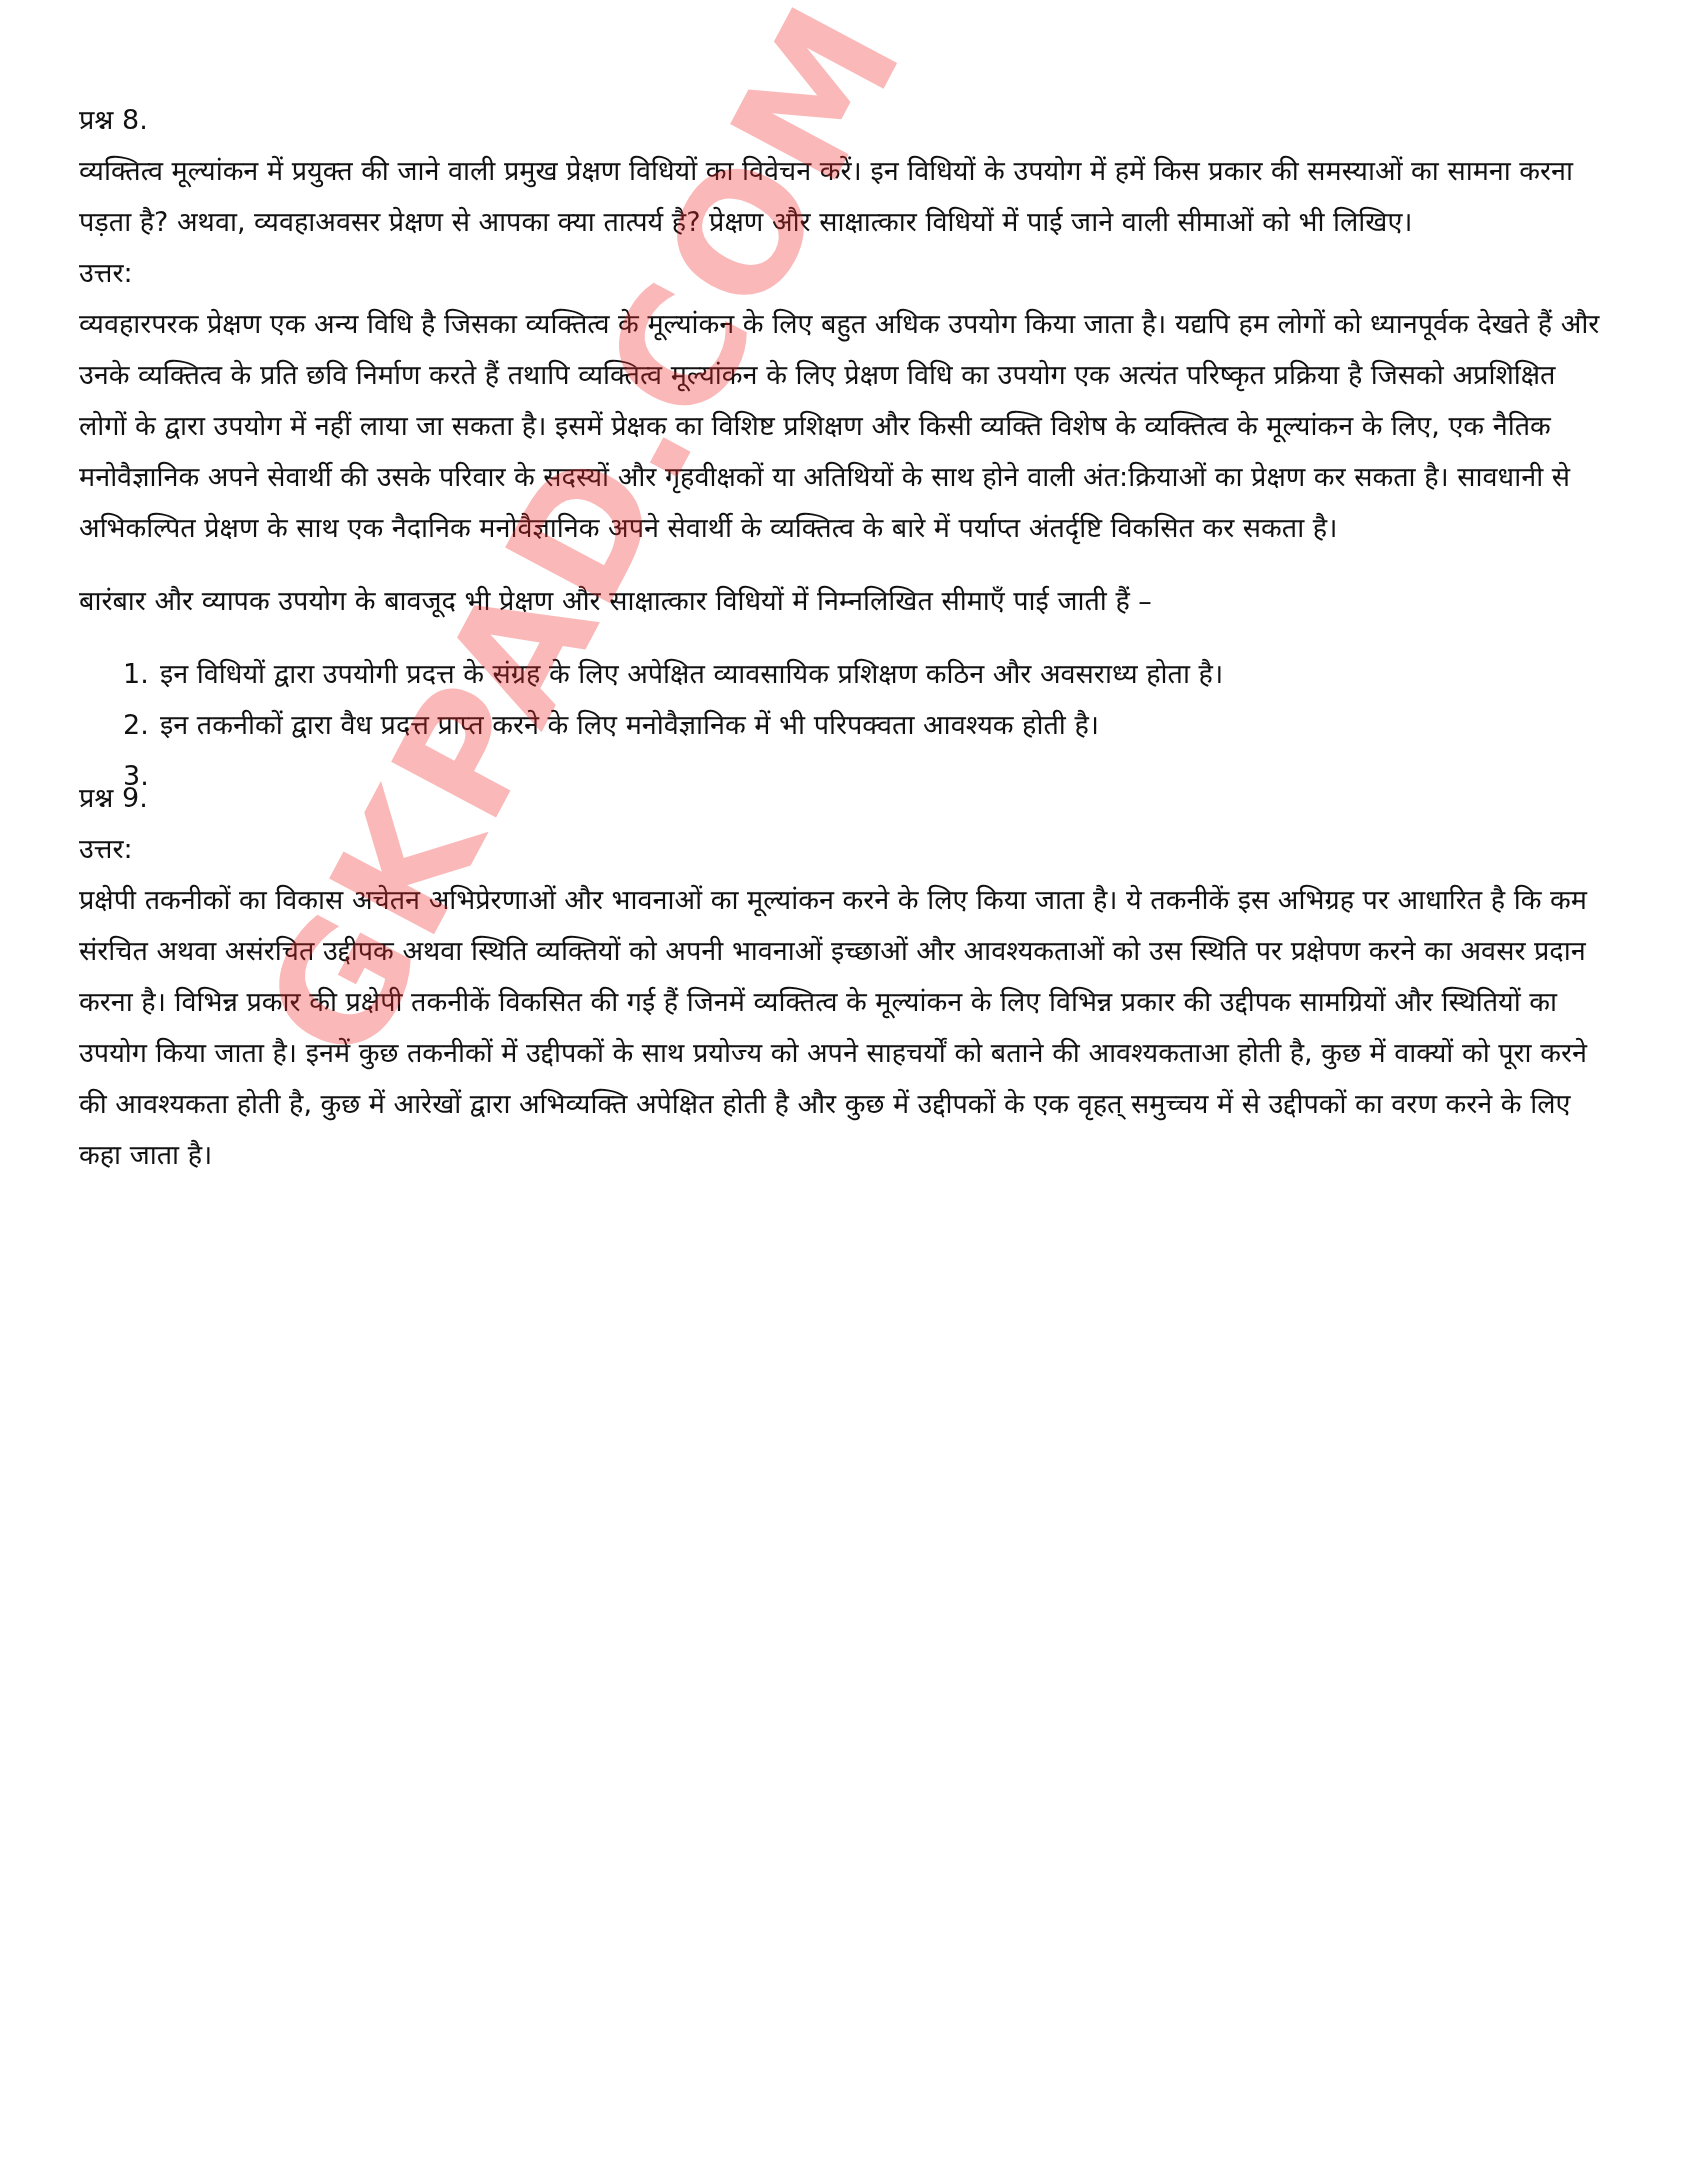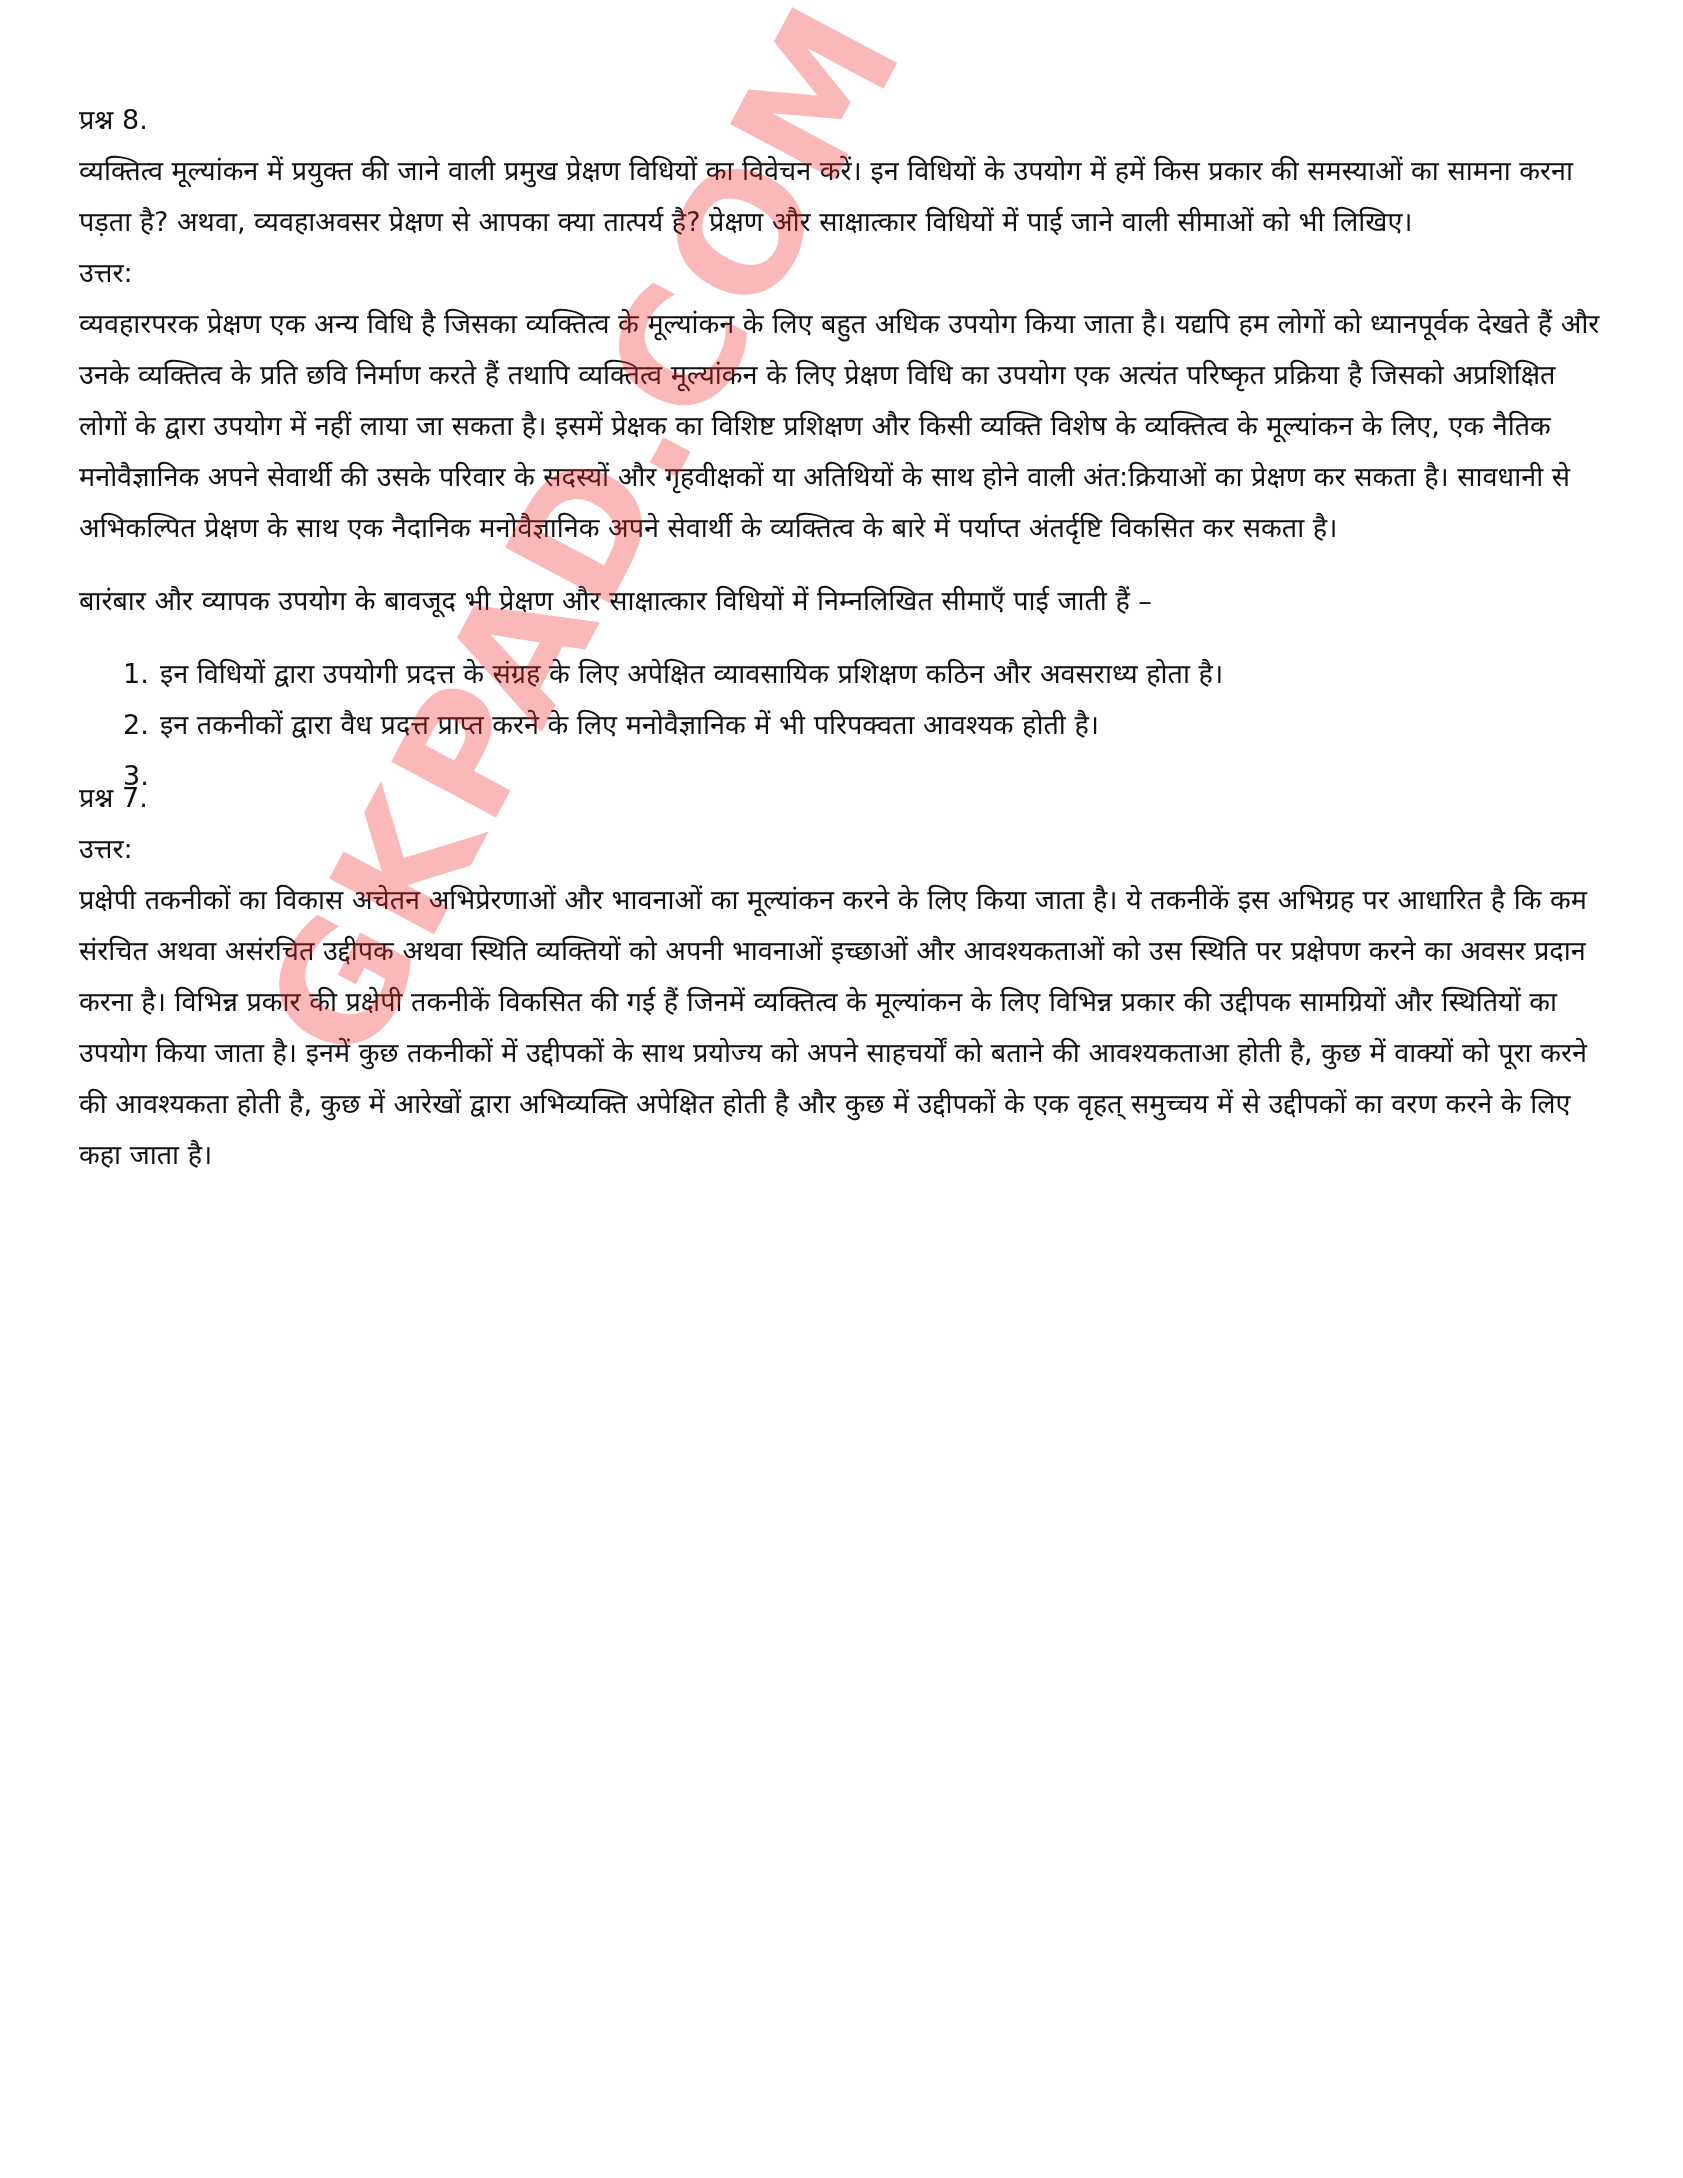--- a/index.html
+++ b/index.html
@@ -45,19 +45,19 @@
     </li>
     <li>
       <span class="num">2.</span>
       <span>इन तकनीकों द्वारा वैध प्रदत्त प्राप्त करने के लिए मनोवैज्ञानिक में भी परिपक्वता आवश्यक होती है।</span>
     </li>
     <li>
       <span class="num">3.</span>
     </li>
   </ol>
   <div class="gap"></div>
-  <p>प्रश्न 7.</p>
+  <p>प्रश्न 9.</p>
   <p>उत्तर:</p>
   <p>प्रक्षेपी तकनीकों का विकास अचेतन अभिप्रेरणाओं और भावनाओं का मूल्यांकन करने के लिए किया जाता है। ये तकनीकें इस अभिग्रह पर आधारित है कि कम संरचित अथवा असंरचित उद्दीपक अथवा स्थिति व्यक्तियों को अपनी भावनाओं इच्छाओं और आवश्यकताओं को उस स्थिति पर प्रक्षेपण करने का अवसर प्रदान करना है। विभिन्न प्रकार की प्रक्षेपी तकनीकें विकसित की गई हैं जिनमें व्यक्तित्व के मूल्यांकन के लिए विभिन्न प्रकार की उद्दीपक सामग्रियों और स्थितियों का उपयोग किया जाता है। इनमें कुछ तकनीकों में उद्दीपकों के साथ प्रयोज्य को अपने साहचर्यों को बताने की आवश्यकताआ होती है, कुछ में वाक्यों को पूरा करने की आवश्यकता होती है, कुछ में आरेखों द्वारा अभिव्यक्ति अपेक्षित होती है और कुछ में उद्दीपकों के एक वृहत् समुच्चय में से उद्दीपकों का वरण करने के लिए कहा जाता है।</p>
 </div>
 
 <div class="watermark">GKPAD.COM</div>
 
 
 </body></html>

